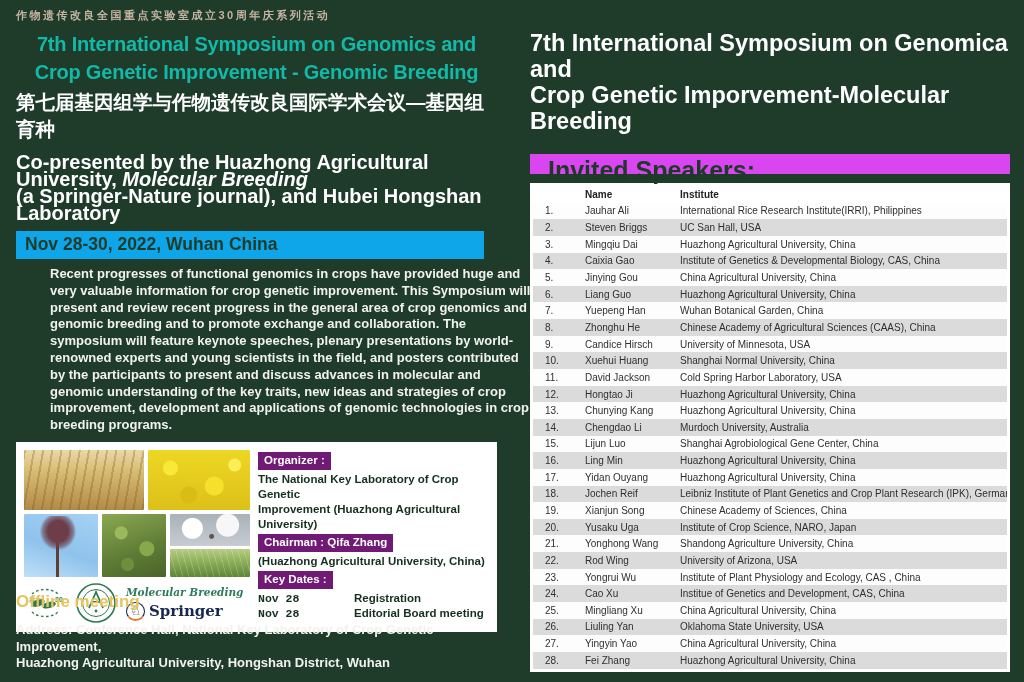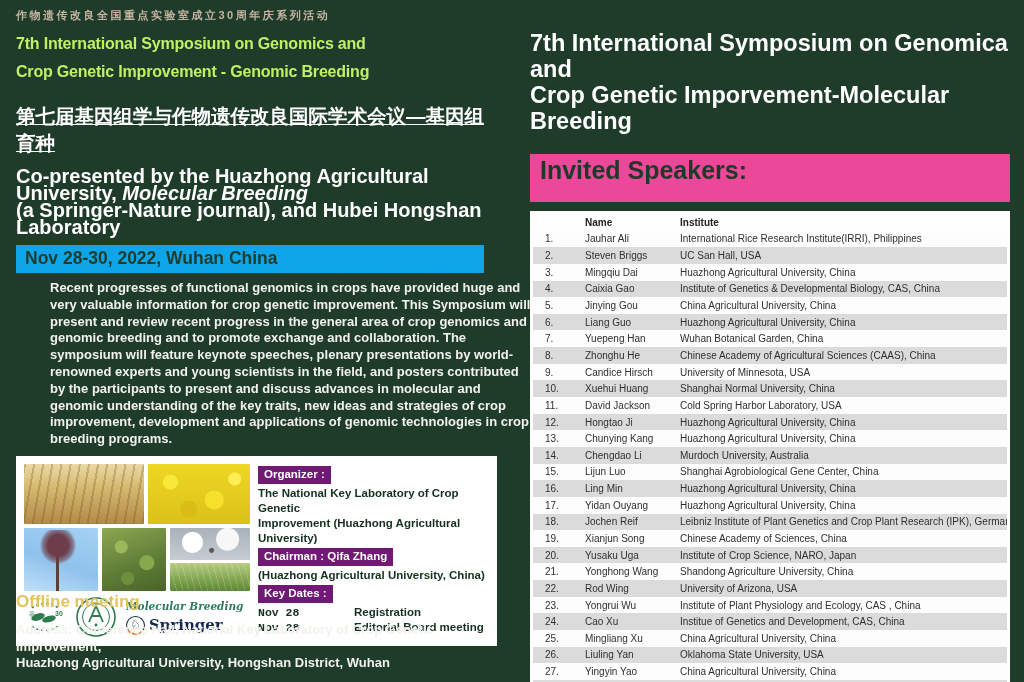--- a/index.html
+++ b/index.html
@@ -9,24 +9,24 @@
     background:#1f3c2b;
     font-family:"Liberation Sans", sans-serif;
     overflow:hidden;
   }
   
   .left-col { position:absolute; left:16px; top:8px; width:481px; }
   .kicker {
     color:#c5b3a2; font-size:11px; font-weight:600; letter-spacing:2.5px;
   }
   .title-en {
-    margin-top:7px; color:#bef264; font-size:16px; font-weight:800;
-    line-height:28px; letter-spacing:-0.2px;
-  }
-  .title-zh { margin-top:17px; color:#ffffff; font-size:19.5px; font-weight:700;text-decoration:underline; }
+    margin-top:7px; color:#14b8a6; font-size:20px; font-weight:800;
+    line-height:28px; letter-spacing:-0.2px;text-align:center;
+  }
+  .title-zh { margin-top:3px; color:#ffffff; font-size:19.5px; font-weight:700; }
   .copresent { margin-top:11px; color:#ffffff; font-size:20px; font-weight:700; line-height:17px; }
   .date-banner {
     margin-top:9px; width:468px; background:#0ea5e9; color:#1f3c2b;
     font-size:17.5px; font-weight:800; padding:3px 0 4px 9px;
   }
   .body-text {
     margin-top:7px; width:481px; height:169px; overflow:hidden;
     color:#f2f2ec; font-size:13px; font-weight:600; line-height:16.8px;margin-left:34px;
   }
   
@@ -92,22 +92,22 @@
   .sched-row { display:flex; }
   .sched-date { width:96px; flex-shrink:0;font-family:Liberation Mono, monospace; }
   .sched-event { flex:1; }
   .offline-section { position:absolute; left:16px; top:592px; width:490px; }
   .offline-heading { color:#e3c45f; font-size:17px; font-weight:800; }
   .address { margin-top:10px; color:#f2f2ec; font-size:13px; font-weight:700; line-height:16.5px; }
   
   .right-col { position:absolute; left:530px; top:30px; width:480px; }
   .r-title { color:#ffffff; font-size:23.5px; font-weight:800; line-height:26px; }
   .speakers-banner {
-    margin-top:20px; background:#ec4899; color:#1d3a29; height:48px;
-    font-size:25px; font-weight:800; line-height:33px; padding-left:10px;
+    margin-top:20px; background:#d946ef; color:#1d3a29; height:20px;
+    font-size:25px; font-weight:800; line-height:33px; padding-left:18px;
   }
   .table-wrap { margin-top:9px; background:#ffffff; padding:3px; }
   table.speakers { width:100%; border-collapse:collapse; table-layout:fixed; }
   table.speakers th, table.speakers td {
     font-size:10px; color:#2f2f2f; text-align:left; height:16.65px;
     white-space:nowrap; overflow:hidden; vertical-align:middle; padding:0;
   }
   table.speakers th { font-weight:700; color:#222222; }
   .col-num  { width:38px; padding-left:12px !important; }
   .col-name { width:95px; padding-left:14px !important; }

